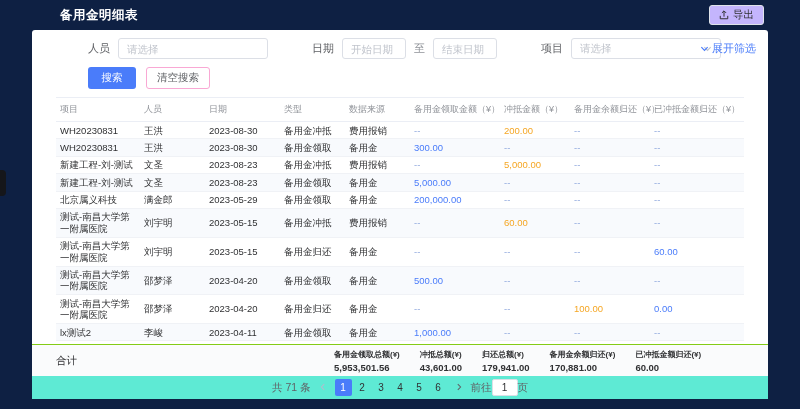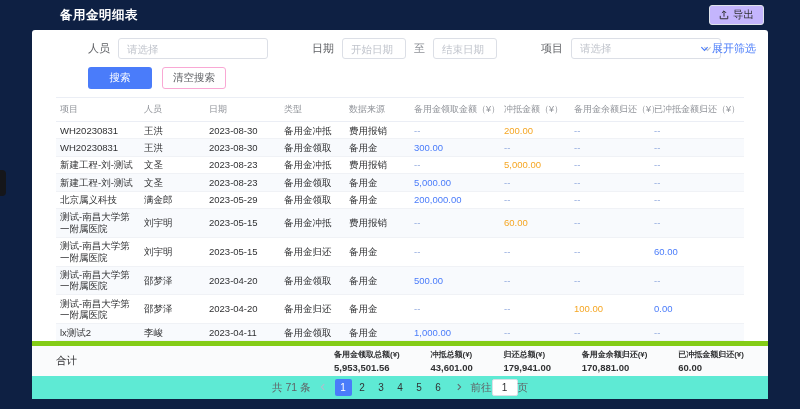--- a/index.html
+++ b/index.html
@@ -26,38 +26,38 @@
   .person-input { width:150px; }
   .ml-lg { margin-left:44px; }
   .date-input { width:64px; }
   .date-sep { margin:0 8px; color:#909399; }
   .proj-select { width:150px; height:21px; border:1px solid #dcdfe6; border-radius:3px; display:flex; align-items:center;
     justify-content:space-between; padding:0 8px; color:#c0c4cc; font-size:10.5px; cursor:pointer; background:#fff; }
   .expand-link { position:absolute; right:12px; top:11px; display:inline-flex; align-items:center; gap:3px; color:#4a7cfa;
     font-size:11px; cursor:pointer; background:none; border:none; }
 
   .action-row { padding:8px 24px 8px 56px; display:flex; gap:10px; flex:0 0 auto; }
-  .btn-primary { width:64px; height:22px; background:#4a7cfa; color:#fff; border:none; border-radius:3px; font-size:10.5px; cursor:pointer; }
+  .btn-primary { width:48px; height:22px; background:#4a7cfa; color:#fff; border:none; border-radius:3px; font-size:10.5px; cursor:pointer; }
   .btn-plain { height:22px; padding:0 10px; background:#fff; color:#606266; border:1px solid #f9a8d4; border-radius:3px; font-size:10.5px; cursor:pointer; }
 
   
   .table-wrap { flex:1 1 auto; overflow:hidden; margin:0 24px; }
   table { width:100%; border-collapse:collapse; table-layout:fixed; }
   th { font-size:9px; color:#909399; font-weight:normal; text-align:left; padding:5px 4px; white-space:nowrap;
     border-top:1px solid #ebeef5; border-bottom:1px solid #ebeef5; }
   td { font-size:9.5px; color:#303133; padding:2.5px 4px; border-bottom:1px solid #f0f2f6; line-height:1.2; word-break:break-all; }
   tr.alt { background:#f8fafd; }
   td.dash { color:#8fa8dd; }
   td.blue { color:#4a7cfa; }
   td.orange { color:#f5a623; }
 
   
-  .summary { flex:0 0 auto; display:flex; align-items:center; background:#fafbfc; border-top:5px solid #84cc16; padding:3px 24px; min-height:32px; }
+  .summary { flex:0 0 auto; display:flex; align-items:center; background:#fafbfc; border-top:1px solid #84cc16; padding:3px 24px; min-height:32px; }
   .sum-total { width:278px; font-size:10.5px; color:#303133; }
-  .summary-items { display:flex; flex:1; justify-content:space-between; gap:20px; overflow:hidden; }
+  .summary-items { display:flex; flex:1; gap:20px; overflow:hidden; }
   .sum-item { text-align:left; }
   .sum-label { font-size:8px; font-weight:bold; color:#303133; white-space:nowrap; }
   .sum-value { font-size:9.5px; font-weight:bold; color:#303133; margin-top:2px; white-space:nowrap; }
 
   
   .pager { flex:0 0 auto; display:flex; align-items:center; justify-content:center; gap:8px; background:#5eead4;
     padding:3px 0; font-size:10.5px; color:#606266; min-height:23px; }
   .pages { display:flex; gap:2px; }
   .page-btn { min-width:17px; height:17px; border:none; background:transparent; font-size:10px; color:#303133; border-radius:2px; cursor:pointer; }
   .page-btn.active { background:#4a7cfa; color:#fff; }

